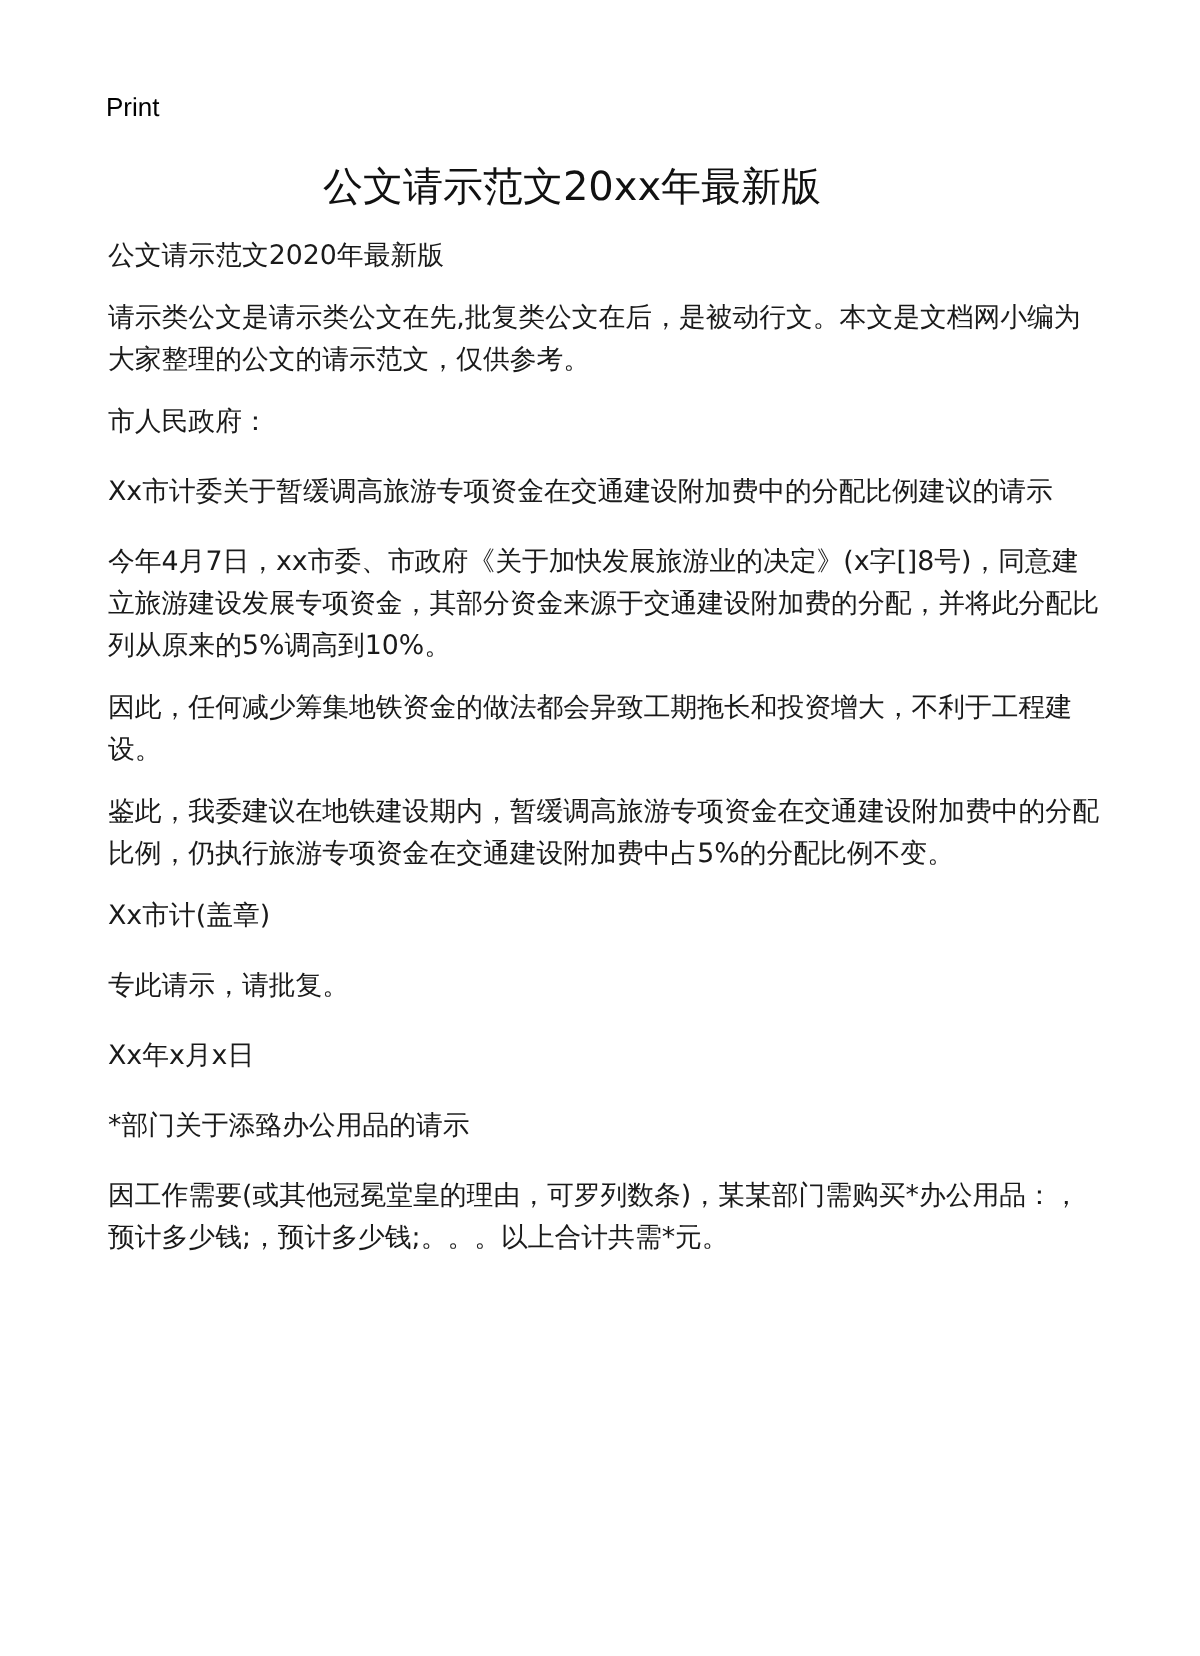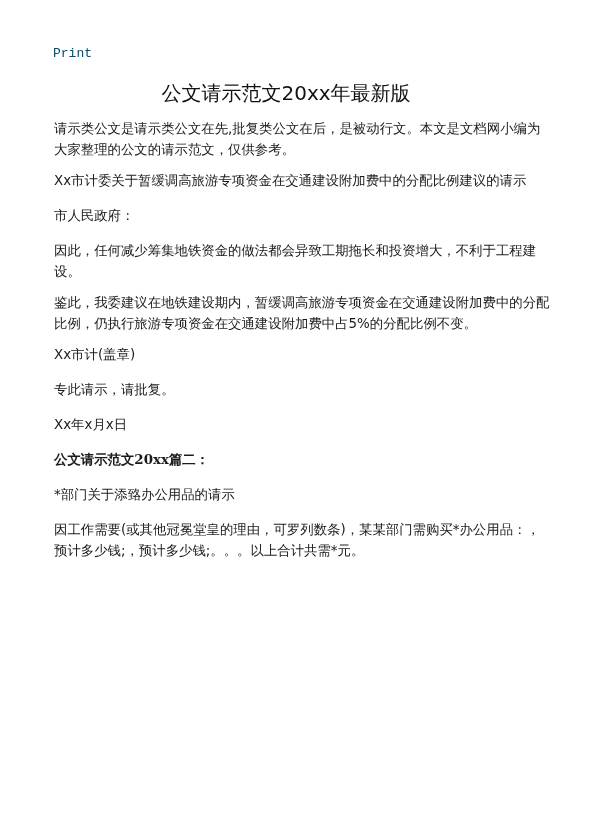--- a/index.html
+++ b/index.html
@@ -4,22 +4,22 @@
 <style>
   html, body { margin: 0; padding: 0; background: #ffffff; }
   body {
     width: 600px; height: 828px; overflow: hidden; position: relative;
     font-family: "DejaVu Sans", "Liberation Sans", sans-serif;
     color: #1a1a1a;
   }
   .page { position: absolute; left: 0; top: 0; width: 600px; height: 828px; }
   .print-link {
     position: absolute; left: 53px; top: 46px;
-    font-family: Liberation Mono, monospace;
-    font-size: 13px; color: #0c4a6e; text-decoration: none; cursor: pointer;
+    font-family: Liberation Sans, sans-serif;
+    font-size: 13px; color: #000000; text-decoration: none; cursor: pointer;
   }
   .doc-title {
     position: absolute; left: 0; top: 80px; width: 572px; text-align: center;
     font-size: 20px; line-height: 26px; margin: 0; font-weight: normal; color: #111;
   }
   .content {
     position: absolute; left: 54px; top: 118px; width: 496px;
     font-size: 13.4px; line-height: 21px;
   }
   .content p { margin: 0 0 10px 0; }
@@ -27,25 +27,26 @@
   .content p.single { margin-bottom: 14px; }
 </style>
 </head>
 <body>
 
 <div class="page">
   <a class="print-link">Print</a>
   <h1 class="doc-title">公文请示范文20xx年最新版</h1>
 
   <div class="content">
+    <p>公文请示范文2020年最新版</p>
     <p>请示类公文是请示类公文在先,批复类公文在后，是被动行文。本文是文档网小编为大家整理的公文的请示范文，仅供参考。</p>
+    <p class="single">市人民政府：</p>
     <p class="single">Xx市计委关于暂缓调高旅游专项资金在交通建设附加费中的分配比例建议的请示</p>
-    <p class="single">市人民政府：</p>
+    <p>今年4月7日，xx市委、市政府《关于加快发展旅游业的决定》(x字[]8号)，同意建立旅游建设发展专项资金，其部分资金来源于交通建设附加费的分配，并将此分配比列从原来的5%调高到10%。</p>
     <p>因此，任何减少筹集地铁资金的做法都会异致工期拖长和投资增大，不利于工程建设。</p>
     <p>鉴此，我委建议在地铁建设期内，暂缓调高旅游专项资金在交通建设附加费中的分配比例，仍执行旅游专项资金在交通建设附加费中占5%的分配比例不变。</p>
     <p class="single">Xx市计(盖章)</p>
     <p class="single">专此请示，请批复。</p>
     <p class="single">Xx年x月x日</p>
-    <p class="h single">公文请示范文20xx篇二：</p>
     <p class="single">*部门关于添臵办公用品的请示</p>
     <p>因工作需要(或其他冠冕堂皇的理由，可罗列数条)，某某部门需购买*办公用品：，预计多少钱;，预计多少钱;。。。以上合计共需*元。</p>
   </div>
 </div>
 
 </body></html>

